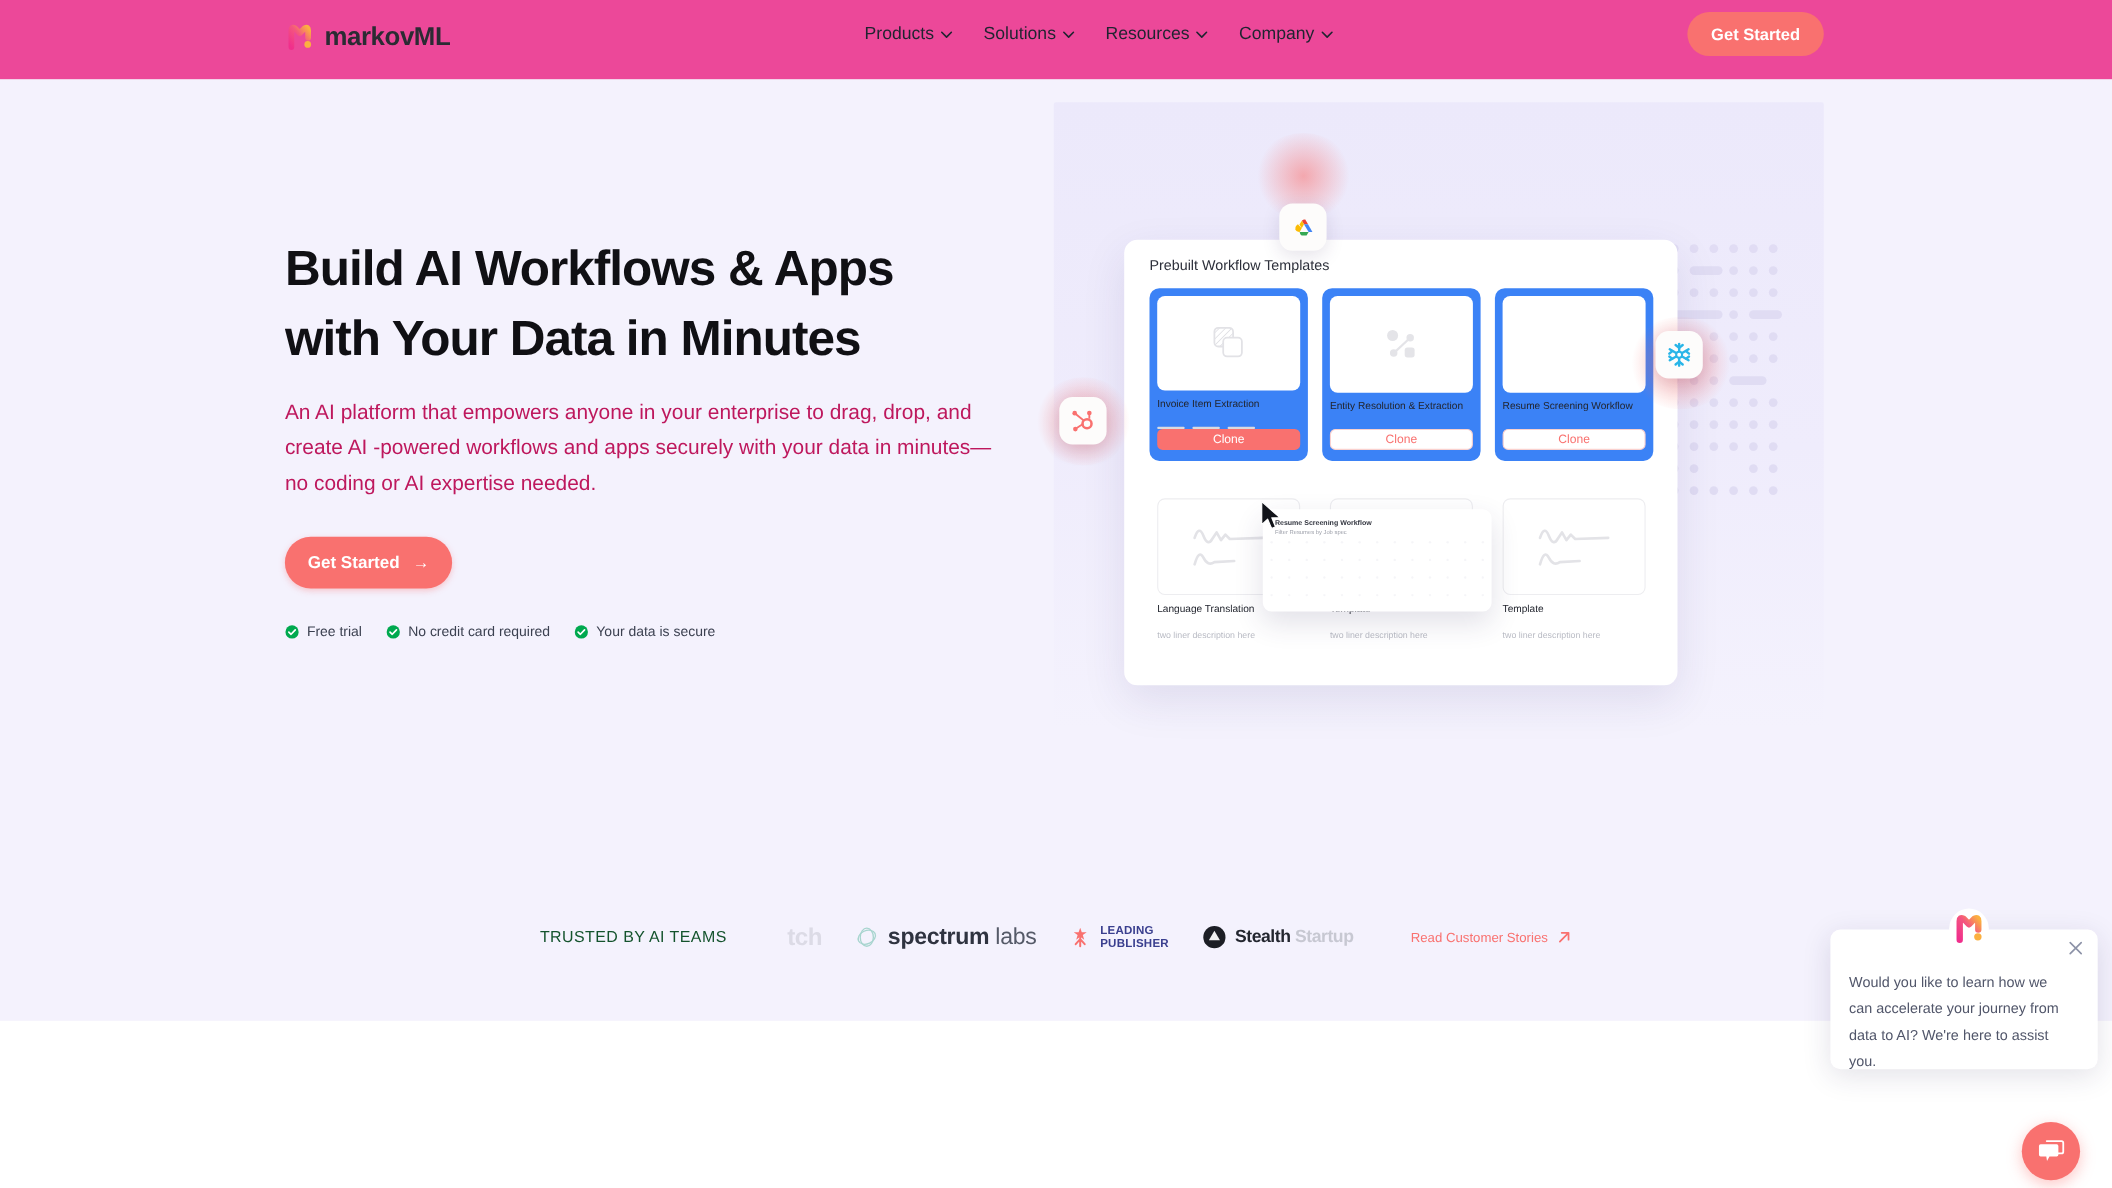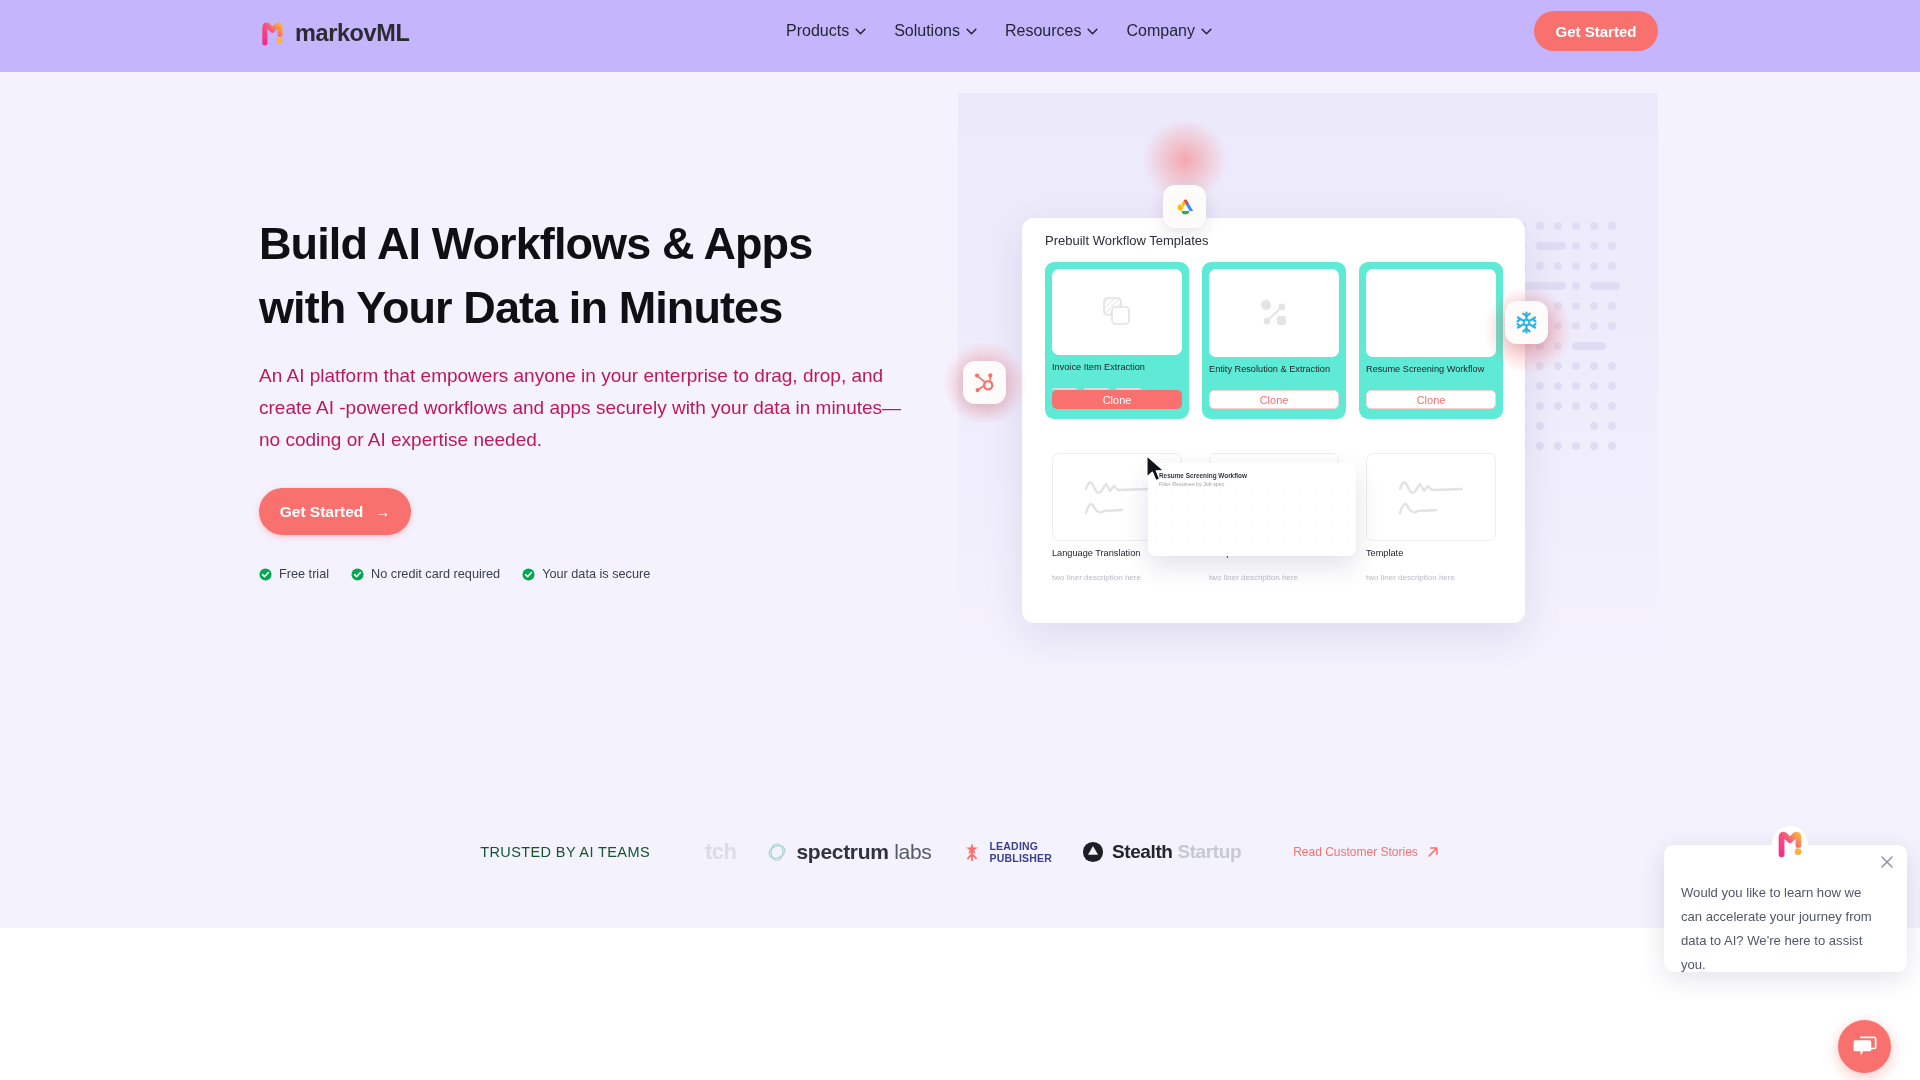--- a/index.html
+++ b/index.html
@@ -19,21 +19,21 @@
     overflow: hidden;
     background: #ffffff;
   }
 
   
   .header {
     position: absolute;
     top: 0; left: 0;
     width: 1920px;
     height: 72px;
-    background: #c4b5fd;
+    background: #ec4899;
     display: flex;
     align-items: center;
     z-index: 60;
     padding-left: 27px;
   }
 
   .logo {
     position: absolute;
     left: 259px;
     top: 20px;
@@ -192,21 +192,21 @@
   }
   .tpl-grid {
     position: absolute;
     left: 23px; top: 44px;
     width: 458px;
     display: grid;
     grid-template-columns: repeat(3, 1fr);
     gap: 13px;
   }
   .tpl-card {
-    background: #5eead4;
+    background: #3b82f6;
     border-radius: 9px;
     padding: 7px 7px 10px 7px;
     height: 157px;
     display: flex;
     flex-direction: column;
   }
   .tpl-thumb {
     background: #fff;
     border-radius: 7px;
     height: 88px;
@@ -298,21 +298,21 @@
   }
   .logo-chip { display: flex; align-items: center; gap: 8px; white-space: nowrap; }
   .lg-fade { color: #dcdbe6; font-size: 22px; font-weight: 700; letter-spacing: -0.5px; }
   .lg-spectrum { font-size: 21px; color: #2f3340; letter-spacing: -0.3px; }
   .lg-spectrum b { font-weight: 700; }
   .lg-spectrum span { font-weight: 400; color: #555a68; }
   .lg-leading {
     font-size: 10.5px; font-weight: 700; color: #3a3f8f;
     line-height: 12px; letter-spacing: 0.2px;
   }
-  .lg-stealth { font-size: 19px; font-weight: 700; color: #23262f; letter-spacing: -0.4px; }
+  .lg-stealth { font-size: 16px; font-weight: 700; color: #23262f; letter-spacing: -0.4px; }
   .lg-stealth em { font-style: normal; color: #c7c8d2; font-weight: 600; }
   .read-link {
     font-size: 12px; color: #f9716f; display: flex; align-items: center; gap: 8px;
     cursor: pointer; margin-left: 22px; white-space: nowrap;
   }
 
   
   .dark-section {
     position: absolute;
     left: 0; top: 880px;

